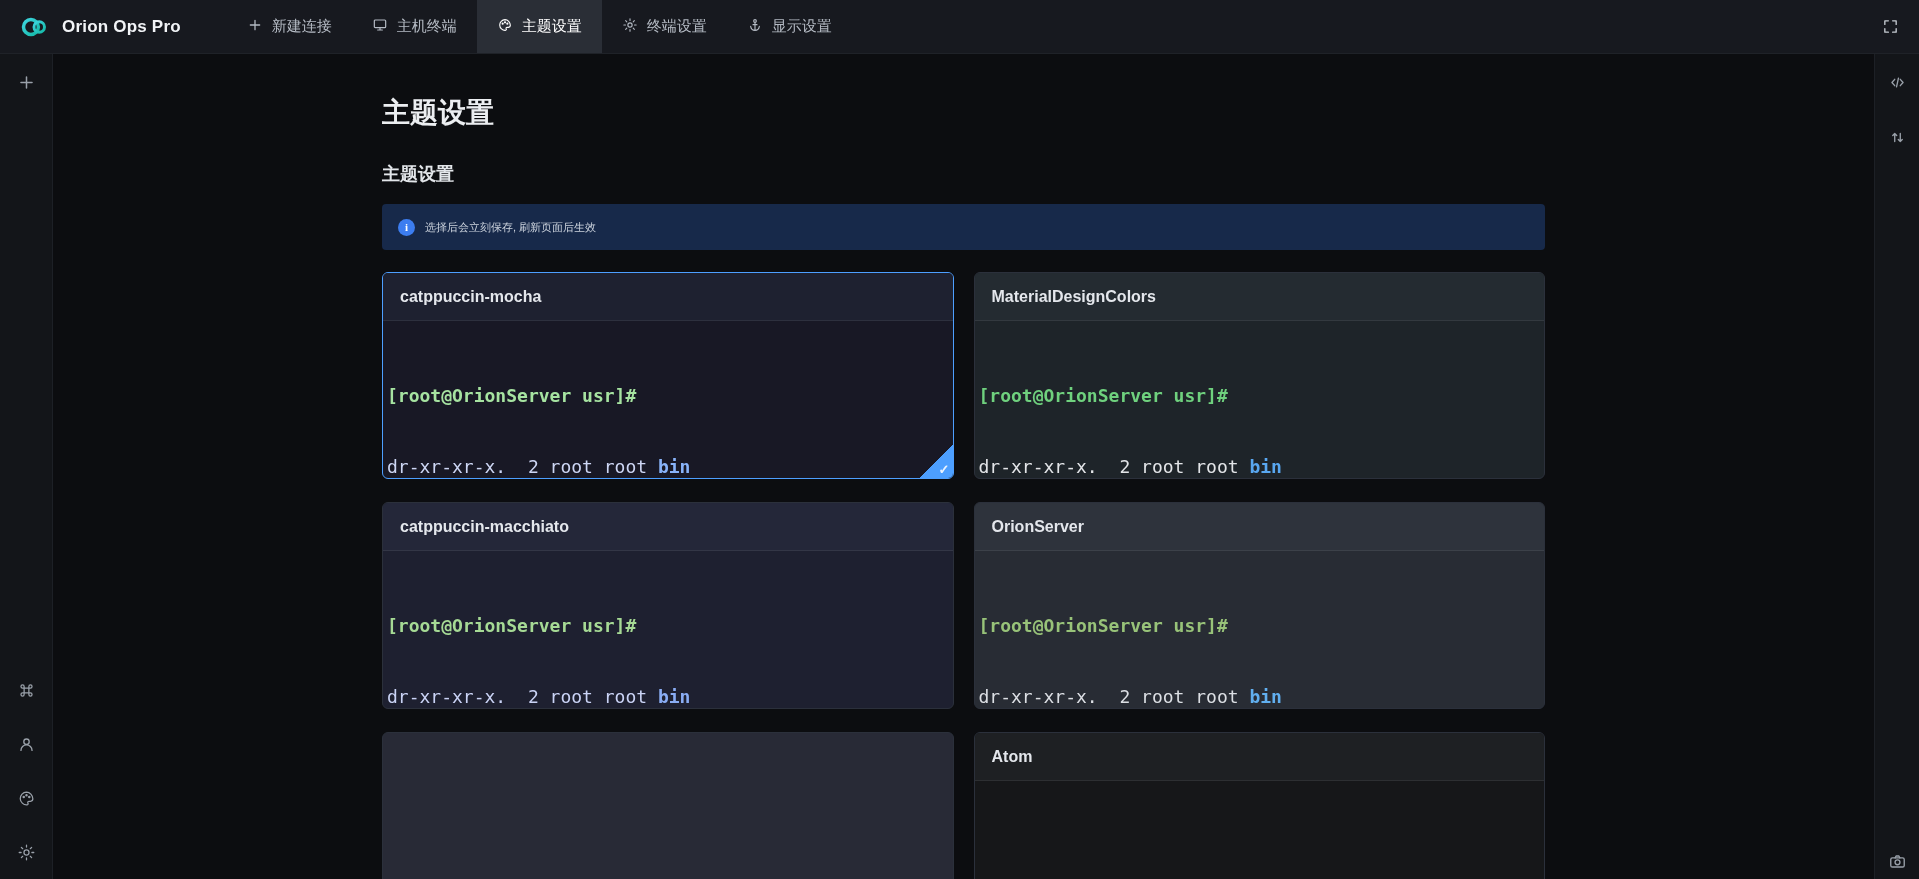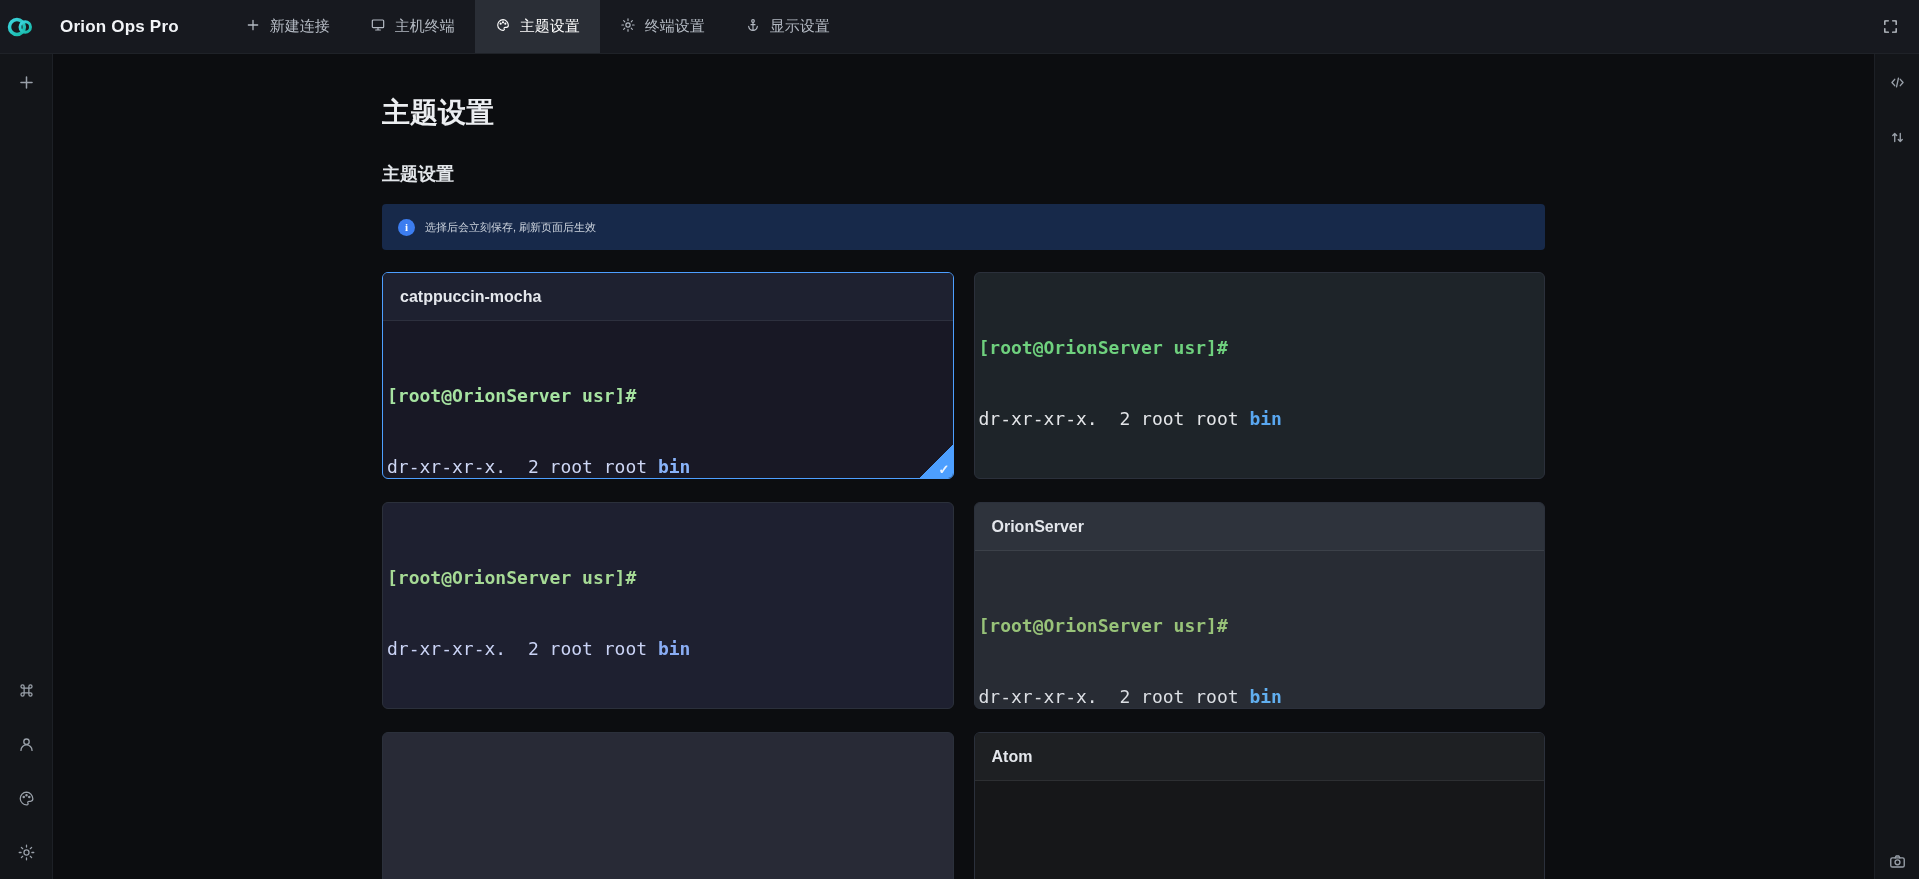--- a/index.html
+++ b/index.html
@@ -10,21 +10,21 @@
     font-family:"Liberation Sans", sans-serif;
     color:#d0d4da;
   }
   
   .navbar {
     position:absolute; top:0; left:0; width:100%; height:54px;
     background:var(--navbar-bg,#17191f);
     border-bottom:1px solid #1f2228;
     display:flex; align-items:center; z-index:5;
   }
-  .brand { display:flex; align-items:center; gap:26px; padding-left:6px; }
+  .brand { display:flex; align-items:center; gap:14px; padding-left:6px;margin-left:14px; }
   .logo svg { width:28px; height:28px; display:block; }
   .brand-text { color:#f2f4f7; font-weight:bold; font-size:17px; letter-spacing:.2px; }
   .nav-items { display:flex; height:100%; margin-left:46px; }
   .nav-item {
     display:flex; align-items:center; gap:9px; padding:0 20px;
     color:#b4bac3; font-size:15px; cursor:pointer; background:none; border:none;
     font-family:inherit; height:100%;text-align:center;
   }
   .nav-item.active { background:var(--active-tab-bg,#2a2e36); color:#ffffff; }
   .nav-item svg { width:16px; height:16px; }
@@ -276,31 +276,37 @@
       
       
       
     </div>
     <div class="check-corner">
       <span class="check-glyph">✓</span>
     </div>
   </div>
 
   <div class="theme-card" style="--t-bg: #1e2429; --t-header-bg: #242b31; --t-fg: #e3e5e8; --t-prompt: #6fd17e; --t-dir: #59a7f0; --t-link: #80e8c0; --t-target-bg: #69f0ae; --t-target-fg: #15211a;">
+    <div class="card-header">
+      <span>MaterialDesignColors</span>
+    </div>
     <div class="term">
       <div class="t-line t-prompt">[root@OrionServer usr]#</div>
       <div class="t-line"><span>dr-xr-xr-x.  2 root root </span><span class="t-dir">bin</span></div>
       
       
       
     </div>
 
   </div>
 
   <div class="theme-card" style="--t-bg: #1e2030; --t-header-bg: #242739; --t-fg: #cad3f5; --t-prompt: #a6da95; --t-dir: #8aadf4; --t-link: #8bd5ca; --t-target-bg: #a6da95; --t-target-fg: #24273a;">
+    <div class="card-header">
+      <span>catppuccin-macchiato</span>
+    </div>
     <div class="term">
       <div class="t-line t-prompt">[root@OrionServer usr]#</div>
       <div class="t-line"><span>dr-xr-xr-x.  2 root root </span><span class="t-dir">bin</span></div>
       
       
       
     </div>
 
   </div>
 

